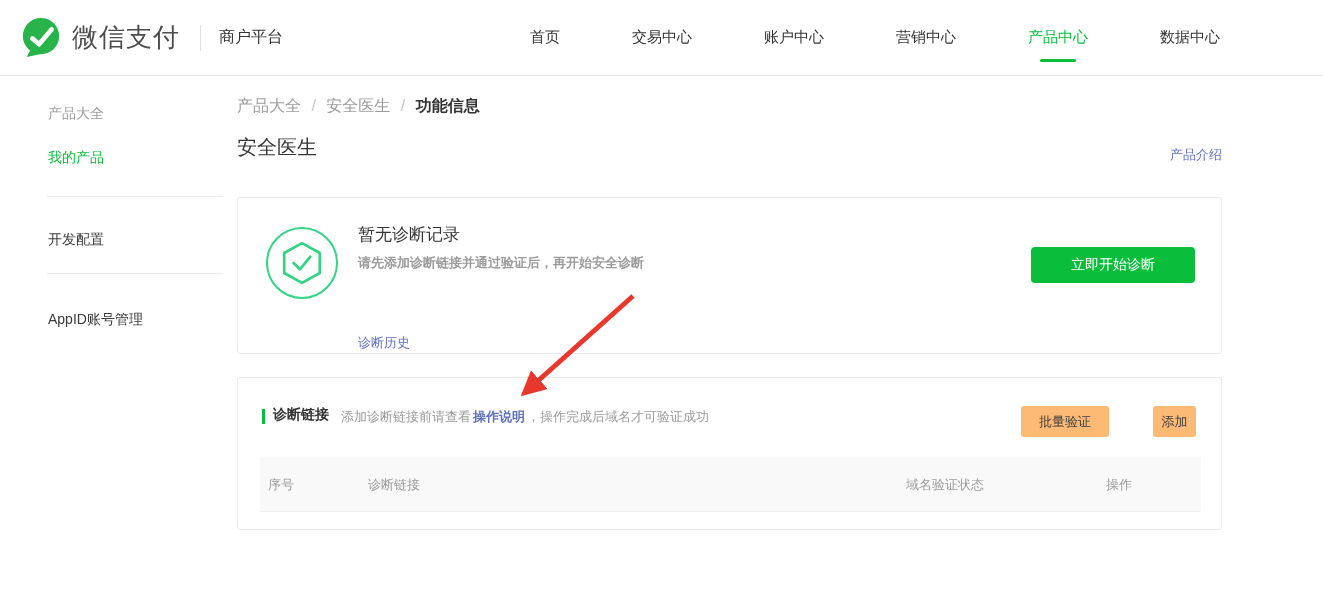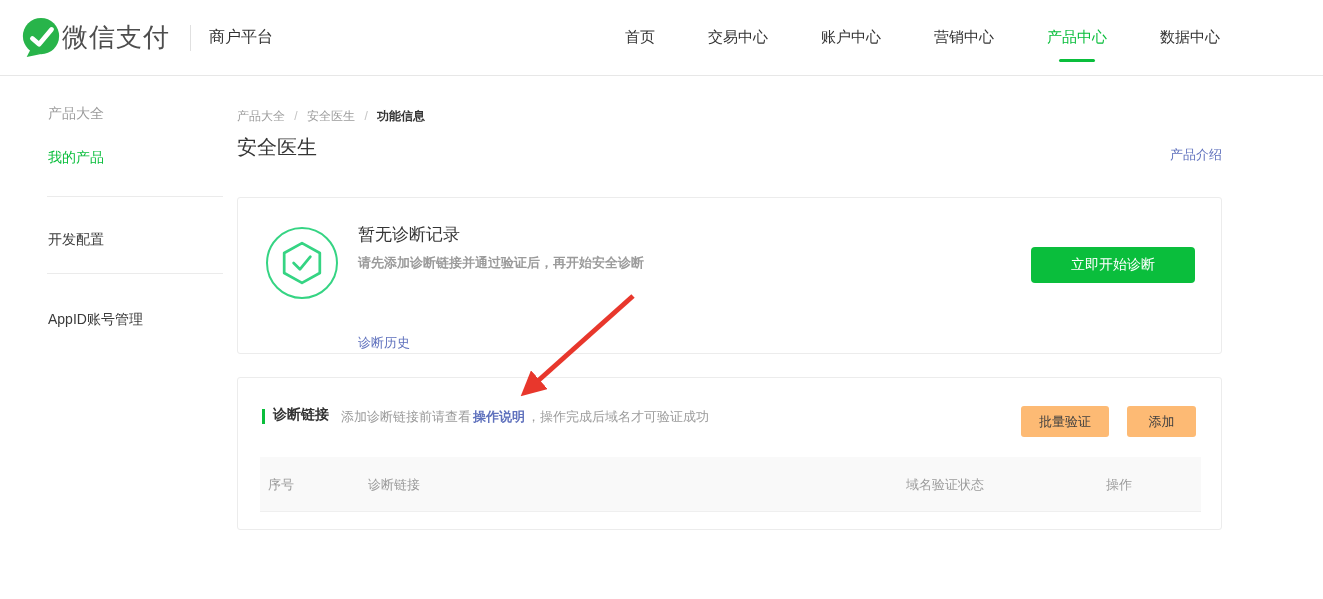--- a/index.html
+++ b/index.html
@@ -18,40 +18,40 @@
     position:relative;width:1323px;height:599px;overflow:hidden;
     font-family:"Liberation Sans","DejaVu Sans",sans-serif;color:var(--dark);
   }
   
   .header{
     position:absolute;left:0;top:0;width:1323px;height:76px;
     border-bottom:1px solid #e7e7e7;display:flex;align-items:center;background:#fff;
   }
   .brand{display:flex;align-items:center;padding-left:20px;}
   .logo-bubble{width:42px;height:42px;display:inline-flex;}
-  .brand-name{font-size:26px;color:#4d4d4d;letter-spacing:1px;cursor:pointer;}
+  .brand-name{font-size:26px;color:#4d4d4d;margin-left:10px;letter-spacing:1px;cursor:pointer;}
   .brand-divider{width:1px;height:26px;background:#e0e0e0;margin:0 18px 0 20px;}
   .portal-label{font-size:16px;color:#333;}
-  .nav{margin-left:auto;margin-right:103px;display:flex;gap:53px;}
+  .nav{margin-left:auto;margin-right:103px;display:flex;gap:72px;}
   .nav-item{position:relative;font-size:15px;color:#333;cursor:pointer;text-decoration:none;white-space:nowrap;}
   .nav-item.active{color:var(--green);}
   .nav-item.active::after{
     content:"";position:absolute;left:50%;transform:translateX(-50%);
     top:calc(100% + 12px);width:36px;height:3px;background:var(--green);border-radius:2px;
   }
   
   .sidebar{position:absolute;left:0;top:76px;width:237px;height:523px;background:#fff;}
   .side-item{position:absolute;left:48px;font-size:14px;cursor:pointer;white-space:nowrap;}
   .side-item.muted{color:#9c9c9c;}
   .side-item.normal{color:#3a3a3a;}
   .side-item.active{color:var(--green);}
   .side-divider{position:absolute;left:47px;width:176px;height:1px;background:#ebebeb;}
   
   .content{position:absolute;left:237px;top:76px;width:985px;height:523px;}
-  .breadcrumb{position:absolute;left:0;top:32px;font-size:12px;color:#9c9c9c;}
+  .breadcrumb{position:absolute;left:0;top:20px;font-size:16px;color:#9c9c9c;}
   .crumb{color:#9c9c9c;text-decoration:none;cursor:pointer;}
   .crumb-sep{margin:0 6px;color:#c4c4c4;}
   .crumb-current{color:#333;font-weight:bold;}
   .page-title{position:absolute;left:0;top:58px;font-size:20px;font-weight:400;color:var(--dark);}
   .intro-link{position:absolute;right:0;top:70px;font-size:13px;color:var(--link);text-decoration:none;cursor:pointer;}
   .card{position:absolute;left:0;width:985px;background:#fff;border:1px solid var(--border);border-radius:3px;}
   .card1{top:121px;height:157px;}
   .card2{top:301px;height:153px;}
   
   .diag-icon-circle{
@@ -69,21 +69,21 @@
   
   .sec-bar{position:absolute;left:24px;top:31px;width:3px;height:15px;background:var(--green);}
   .sec-title{position:absolute;left:35px;top:28px;font-size:14px;font-weight:bold;color:#333;}
   .sec-tip{position:absolute;left:103px;top:30px;font-size:13px;color:var(--gray);white-space:nowrap;}
   .tip-link{color:var(--link);font-weight:bold;text-decoration:none;cursor:pointer;margin:0 2px;}
   .gray-btn{
     position:absolute;top:28px;height:31px;background:#fdba74;border:none;border-radius:3px;
     font-size:13px;color:#3f3f3f;cursor:pointer;font-family:inherit;
   }
   .batch-btn{right:112px;width:88px;}
-  .add-btn{right:25px;width:69px;}
+  .add-btn{right:25px;width:43px;}
   .table-head{
     position:absolute;left:22px;top:79px;width:941px;height:55px;background:#f9f9f9;
     border-bottom:1px solid #efefef;
   }
   .th{position:absolute;top:0;line-height:55px;font-size:13px;color:var(--gray);white-space:nowrap;}
   .th-0{left:8px;}
   .th-1{left:108px;}
   .th-2{left:646px;}
   .th-3{left:846px;}
   .table-empty{position:absolute;left:22px;top:134px;width:941px;height:18px;}

